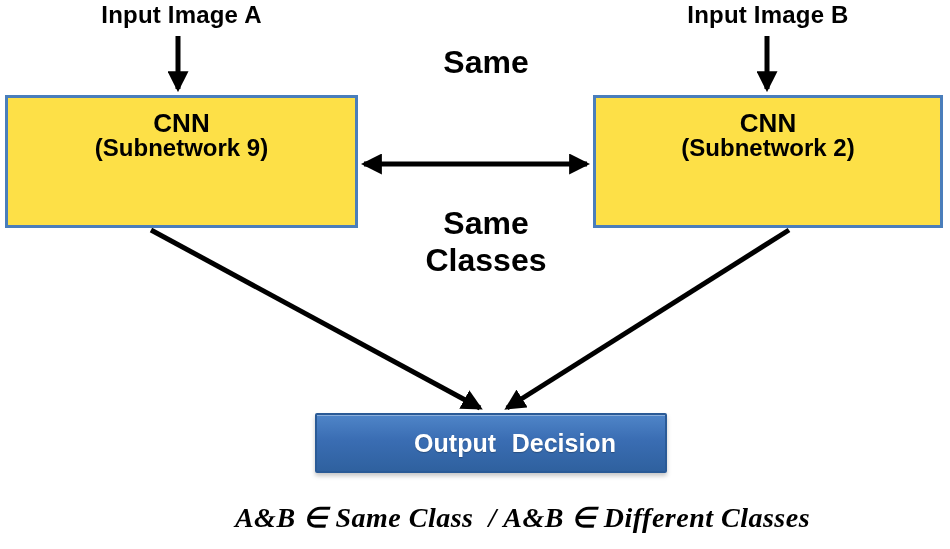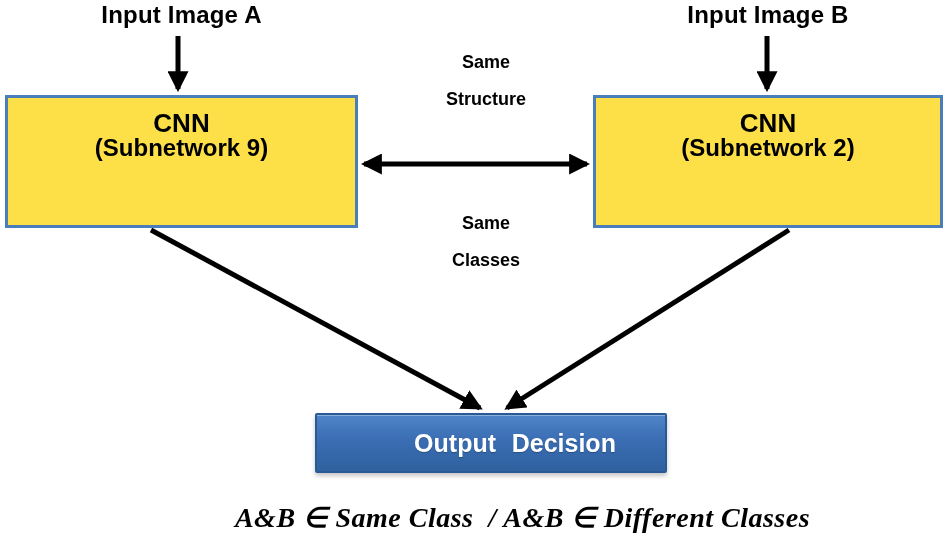--- a/index.html
+++ b/index.html
@@ -57,21 +57,21 @@
     font-size: 24px;
     font-weight: bold;
     line-height: 1;
   }
 
   .mid-label {
     position: absolute;
     left: 386px;
     width: 200px;
     text-align: center;
-    font-size: 18px;
+    font-size: 32px;
     font-weight: bold;
     line-height: 37px;
   }
   .mid-label.structure { top: 44px; }
   .mid-label.weights   { top: 205px; }
 
   .output-box {
     position: absolute;
     left: 315px;
     top: 413px;
@@ -138,21 +138,20 @@
     <div class="cnn-title">CNN</div>
     <div class="cnn-subtitle">(Subnetwork 9)</div>
   </div>
   <div class="cnn-box box-b">
     <div class="cnn-title">CNN</div>
     <div class="cnn-subtitle">(Subnetwork 2)</div>
   </div>
 
   <div class="mid-label structure">
     <div>Same</div>
-    <div>Structure</div>
   </div>
   <div class="mid-label weights">
     <div>Same</div>
     <div>Classes</div>
   </div>
 
   <div class="output-box">
     <span class="output-label">Output Decision</span>
   </div>
 

